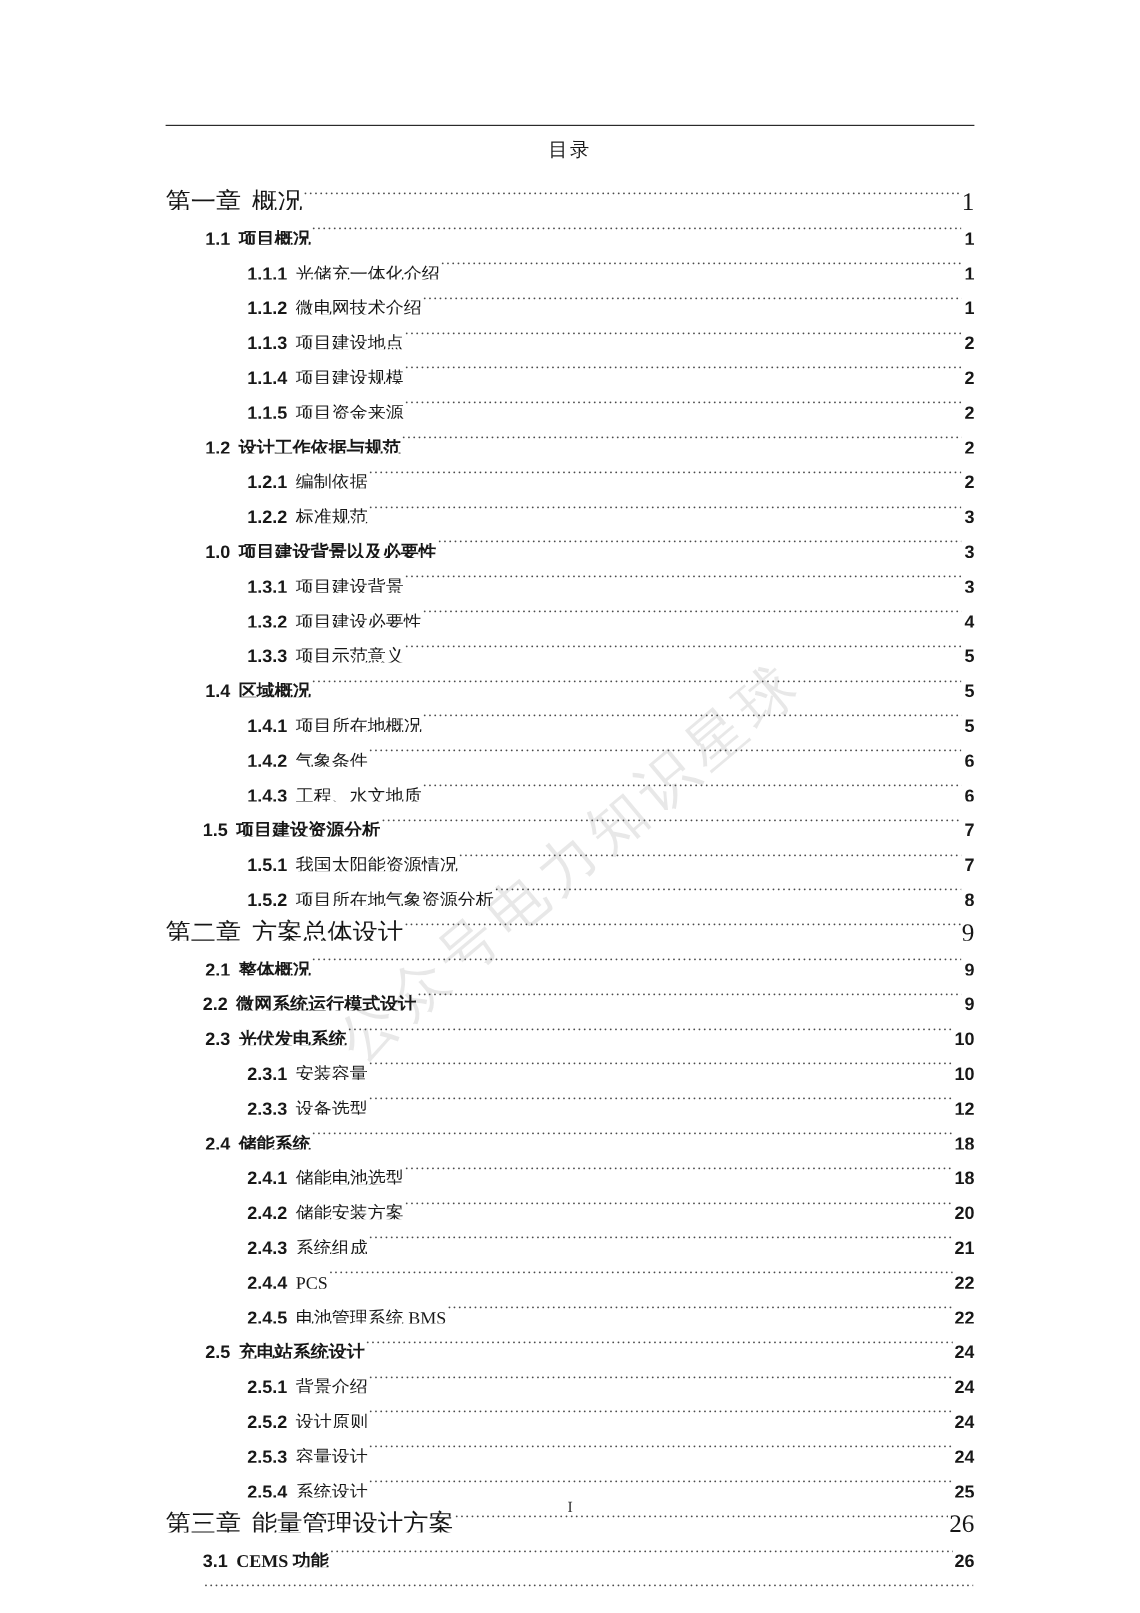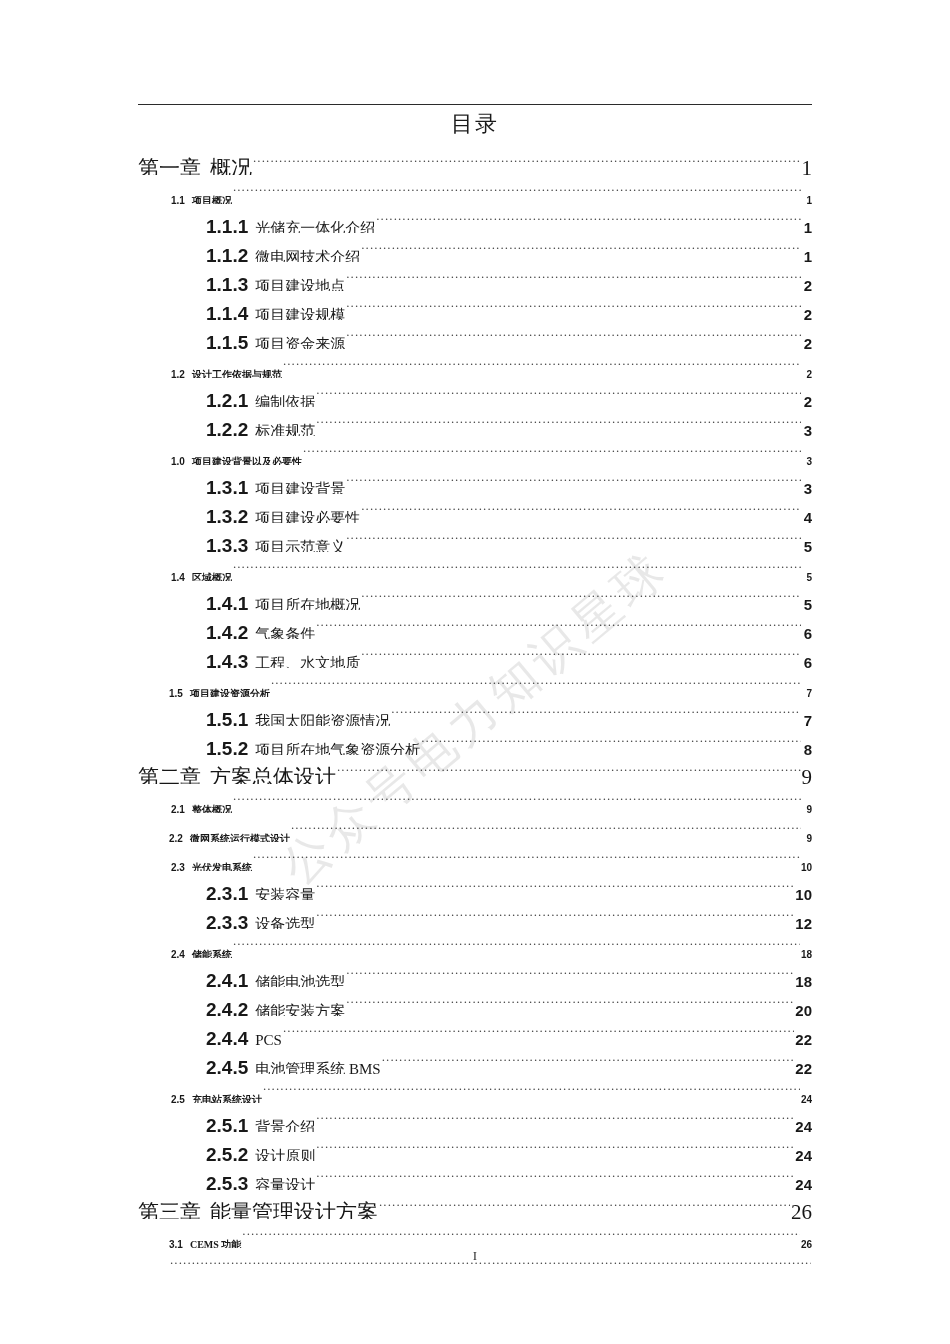--- a/index.html
+++ b/index.html
@@ -56,22 +56,22 @@
 
   .header-rule {
     width: 674px;
     height: 0;
     border-top: 1.6px solid #2b2b2b;
     margin: 0 0 6px 0;
   }
 
   .toc-title {
     text-align: center;
-    font-family: Liberation Mono, monospace;
-    font-size: 22px;
+    font-family: Liberation Serif, serif;
+    font-size: 16px;
     letter-spacing: 2px;
     color: #1a1a1a;
     line-height: 30px;
     margin: 0 0 5px 0;
   }
 
   
   .toc-list {
     margin: 0;
     padding: 0;
@@ -131,21 +131,21 @@
   }
   .lvl1 .toc-label .num-sep { display: inline-block; width: 9px; }
 
   
   .lvl2 {
     padding-left: 33px;
   }
   .lvl2 .toc-label,
   .lvl2 .toc-page {
     font-family: "Liberation Sans", "DejaVu Sans", sans-serif;
-    font-size: 10px;
+    font-size: 15px;
     font-weight: 700;
     color: #181818;
     text-decoration: underline;
   }
   .lvl2 .toc-label .cn {
     font-family: "Liberation Serif", "DejaVu Serif", serif;
     font-weight: 700;
   }
   .lvl2.tight { padding-left: 31px; }
 
@@ -155,21 +155,21 @@
   }
   .lvl3 .toc-label {
     font-family: "Liberation Serif", "DejaVu Serif", serif;
     font-size: 15px;
     font-weight: 400;
     color: #181818;
   }
   .lvl3 .toc-label .secnum {
     font-family: "Liberation Sans", "DejaVu Sans", sans-serif;
     font-weight: 700;
-    font-size: 19px;
+    font-size: 15px;
   }
   .lvl3 .toc-page {
     font-family: "Liberation Sans", "DejaVu Sans", sans-serif;
     font-size: 15px;
     font-weight: 700;
     color: #181818;
   }
 
   .gap { display: inline-block; width: 7px; }
 
@@ -343,20 +343,25 @@
         <li class="toc-row lvl3">
           <span class="toc-label"><span class="secnum">2.4.1</span><span class="gap"></span><span>储能电池选型</span></span>
           <span class="toc-leader"></span>
           <span class="toc-page">18</span>
         </li>
         <li class="toc-row lvl3">
           <span class="toc-label"><span class="secnum">2.4.2</span><span class="gap"></span><span>储能安装方案</span></span>
           <span class="toc-leader"></span>
           <span class="toc-page">20</span>
         </li>
+        <li class="toc-row lvl3">
+          <span class="toc-label"><span class="secnum">2.4.3</span><span class="gap"></span><span>系统组成</span></span>
+          <span class="toc-leader"></span>
+          <span class="toc-page">21</span>
+        </li>
         <li class="toc-row lvl3 tight">
           <span class="toc-label"><span class="secnum">2.4.4</span><span class="gap"></span><span>PCS</span></span>
           <span class="toc-leader"></span>
           <span class="toc-page">22</span>
         </li>
         <li class="toc-row lvl3">
           <span class="toc-label"><span class="secnum">2.4.5</span><span class="gap"></span><span>电池管理系统 BMS</span></span>
           <span class="toc-leader"></span>
           <span class="toc-page">22</span>
         </li>
@@ -373,20 +378,25 @@
         <li class="toc-row lvl3">
           <span class="toc-label"><span class="secnum">2.5.2</span><span class="gap"></span><span>设计原则</span></span>
           <span class="toc-leader"></span>
           <span class="toc-page">24</span>
         </li>
         <li class="toc-row lvl3">
           <span class="toc-label"><span class="secnum">2.5.3</span><span class="gap"></span><span>容量设计</span></span>
           <span class="toc-leader"></span>
           <span class="toc-page">24</span>
         </li>
+        <li class="toc-row lvl3">
+          <span class="toc-label"><span class="secnum">2.5.4</span><span class="gap"></span><span>系统设计</span></span>
+          <span class="toc-leader"></span>
+          <span class="toc-page">25</span>
+        </li>
         <li class="toc-row lvl1">
           <span class="toc-label"><span>第三章</span><span class="num-sep"></span><span>能量管理设计方案</span></span>
           <span class="toc-leader"></span>
           <span class="toc-page">26</span>
         </li>
         <li class="toc-row lvl2 tight">
           <span class="toc-label"><span>3.1</span><span class="gap"></span><span class="cn">CEMS 功能</span></span>
           <span class="toc-leader"></span>
           <span class="toc-page">26</span>
         </li>

